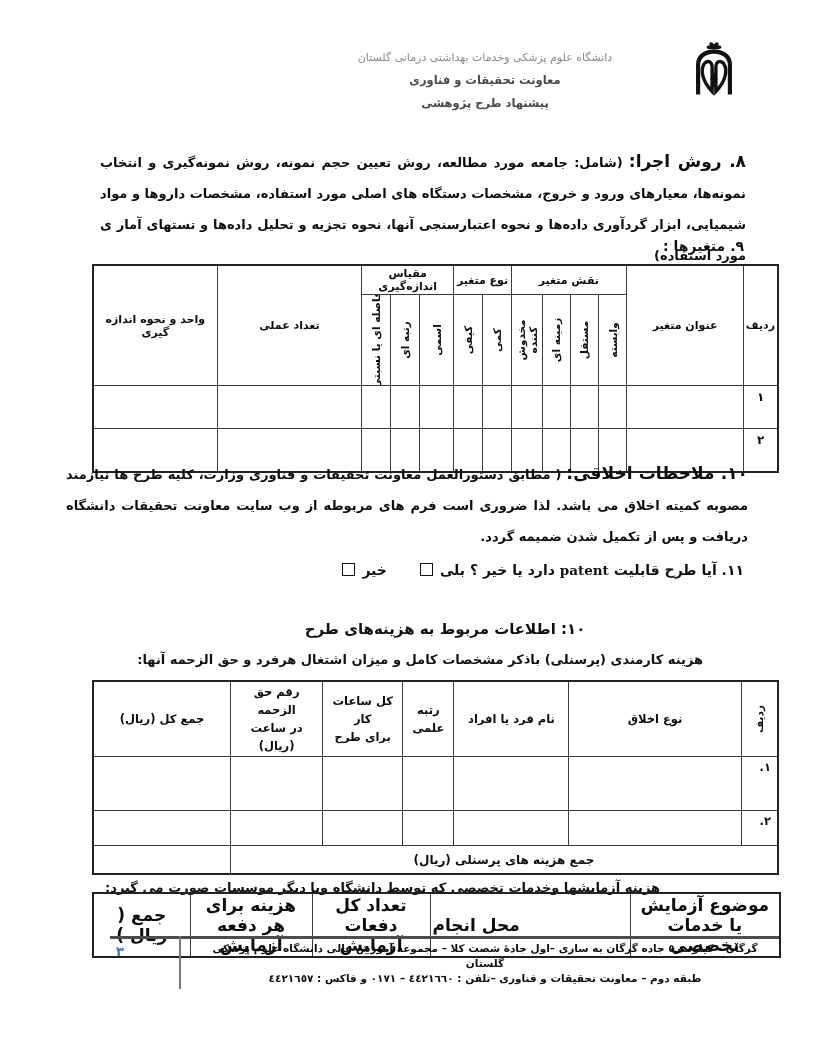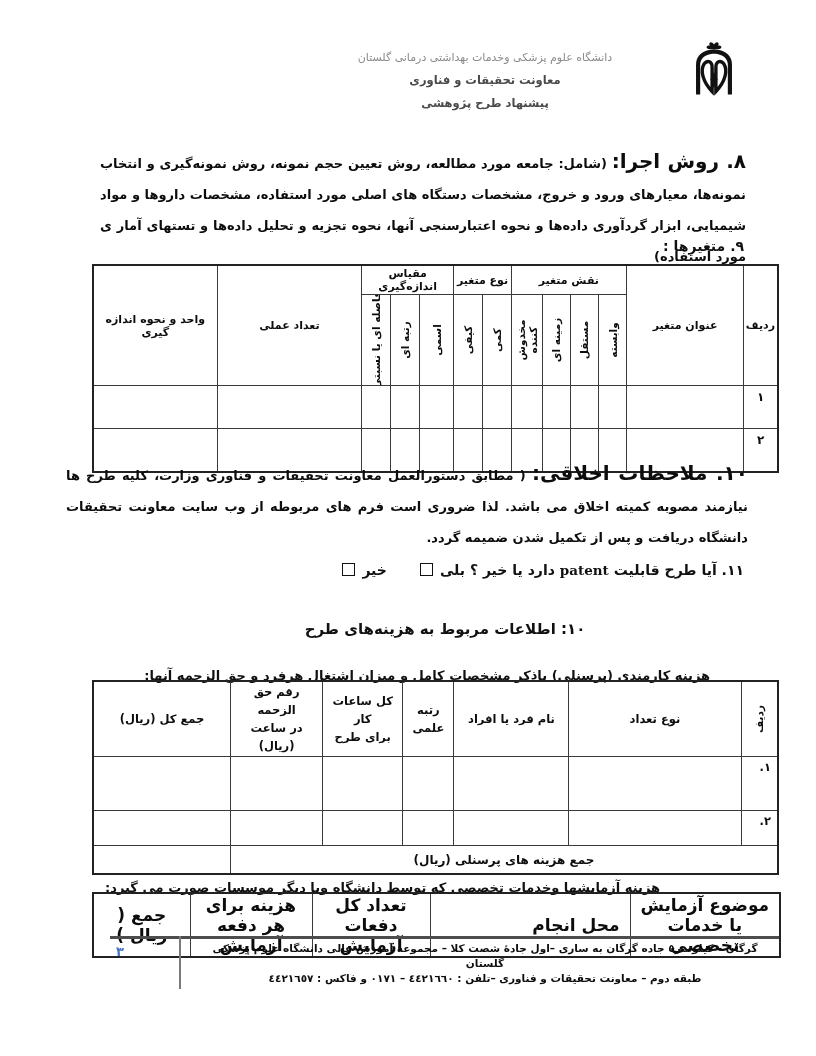--- a/index.html
+++ b/index.html
@@ -6,31 +6,31 @@
   .page{position:relative;width:816px;height:1056px;background:#ffffff;margin:0 auto;
         font-family:"DejaVu Sans",sans-serif;color:#111;overflow:hidden;}
   
   .hdr-text{position:absolute;top:46px;left:250px;width:470px;text-align:center;direction:rtl;line-height:23px;}
   .hdr-l1{font-size:11px;color:#8a8a8a;font-weight:normal;}
   .hdr-l2,.hdr-l3{font-size:11.5px;color:#4a4a4a;font-weight:bold;}
   .logo{position:absolute;top:40px;left:690px;width:48px;height:56px;}
   
   .para{direction:rtl;text-align:justify;font-weight:bold;font-size:13px;line-height:31px;color:#0d0d0d;}
   .sec8{position:absolute;top:146px;left:100px;width:646px;}
-  .sec-title-inline{font-size:20px;}
+  .sec-title-inline{font-size:17px;}
   .sec9-title{position:absolute;top:238px;right:72px;direction:rtl;font-weight:bold;font-size:14px;}
   .ethics{position:absolute;top:458px;left:66px;width:682px;}
   .patent-line{position:absolute;top:562px;right:72px;direction:rtl;font-weight:bold;font-size:14px;white-space:nowrap;}
   .latin{font-family:"DejaVu Serif",serif;font-size:13.5px;}
   .cbx{display:inline-block;width:11px;height:11px;border:1.6px solid #111;vertical-align:-1px;margin:0 7px;}
   .gap{display:inline-block;width:26px;}
   .costs-heading{position:absolute;top:620px;left:0;width:100%;text-align:center;direction:rtl;
                  font-weight:bold;font-size:15px;transform:translateX(37px);}
   .intro{position:absolute;direction:rtl;font-weight:bold;font-size:13px;white-space:nowrap;}
-  .personnel-intro{top:652px;right:106px;margin-top:16px;}
+  .personnel-intro{top:652px;right:113px;}
   .services-intro{top:880px;right:156px;}
   
   table{border-collapse:collapse;table-layout:fixed;direction:rtl;}
   .doc-table{position:absolute;left:92px;width:687px;border:2px solid #222;}
   .doc-table td,.doc-table th{border:1px solid #3a3a3a;font-weight:bold;font-size:11px;
       text-align:center;vertical-align:middle;padding:1px 2px;overflow:hidden;color:#0d0d0d;}
   .t1{top:264px;}
   .t1 .grp{height:25px;font-size:11px;}
   .t1 .vrow td{height:88px;}
   .t1 .drow td{height:37px;}
@@ -40,21 +40,21 @@
   .vtext2{display:inline-block;transform:rotate(-90deg);width:76px;line-height:12px;font-size:10.5px;text-align:center;white-space:normal;}
   .bigcell{font-size:12px;}
   .t2{top:680px;}
   .t2 .hrow td{height:55px;font-size:11.5px;line-height:18px;}
   .t2 .r1 td{height:50px;}
   .t2 .r2 td{height:31px;}
   .t2 .sumrow td{height:25px;font-size:12px;}
   .t2 .num{vertical-align:top;text-align:right;padding:3px 6px 0 0;font-size:11.5px;}
   .t3{top:892px;}
   .t3 td{height:26px;font-size:17px;}
-  .t3 .loc{text-align:right;padding-right:10px;}
+  .t3 .loc{text-align:left;padding-right:10px;}
   
   .f-rule{position:absolute;top:936px;left:110px;width:669px;height:2.5px;background:#4d4d4d;}
   .f-vline{position:absolute;top:936px;left:179px;width:2px;height:53px;background:#7a7a7a;}
   .f-page{position:absolute;top:944px;left:116px;color:#4472c4;font-weight:bold;font-size:13px;}
   .f-text{position:absolute;top:941px;left:192px;width:586px;direction:rtl;text-align:center;
           font-weight:bold;font-size:10.5px;line-height:15px;color:#0d0d0d;}
 </style>
 </head>
 <body>
 
@@ -206,21 +206,21 @@
         <col style="width:90px">
         <col style="width:134px">
     </colgroup>
     <tbody>
         <tr class="hrow">
       <td>
             <div class="vwrap">
               <span class="vtext">ردیف</span>
             </div>
           </td>
-      <td>نوع تعداد</td>
+      <td>نوع اخلاق</td>
       <td>نام فرد یا افراد</td>
       <td>رتبه علمی</td>
       <td><span>کل ساعات کار</span><br><span>برای طرح</span></td>
       <td><span>رقم حق الزحمه</span><br><span>در ساعت (ریال)</span></td>
       <td>جمع کل (ریال)</td>
     </tr>
     <tr class="r1">
       <td class="num">۱.</td>
       <td></td>
           <td></td>

